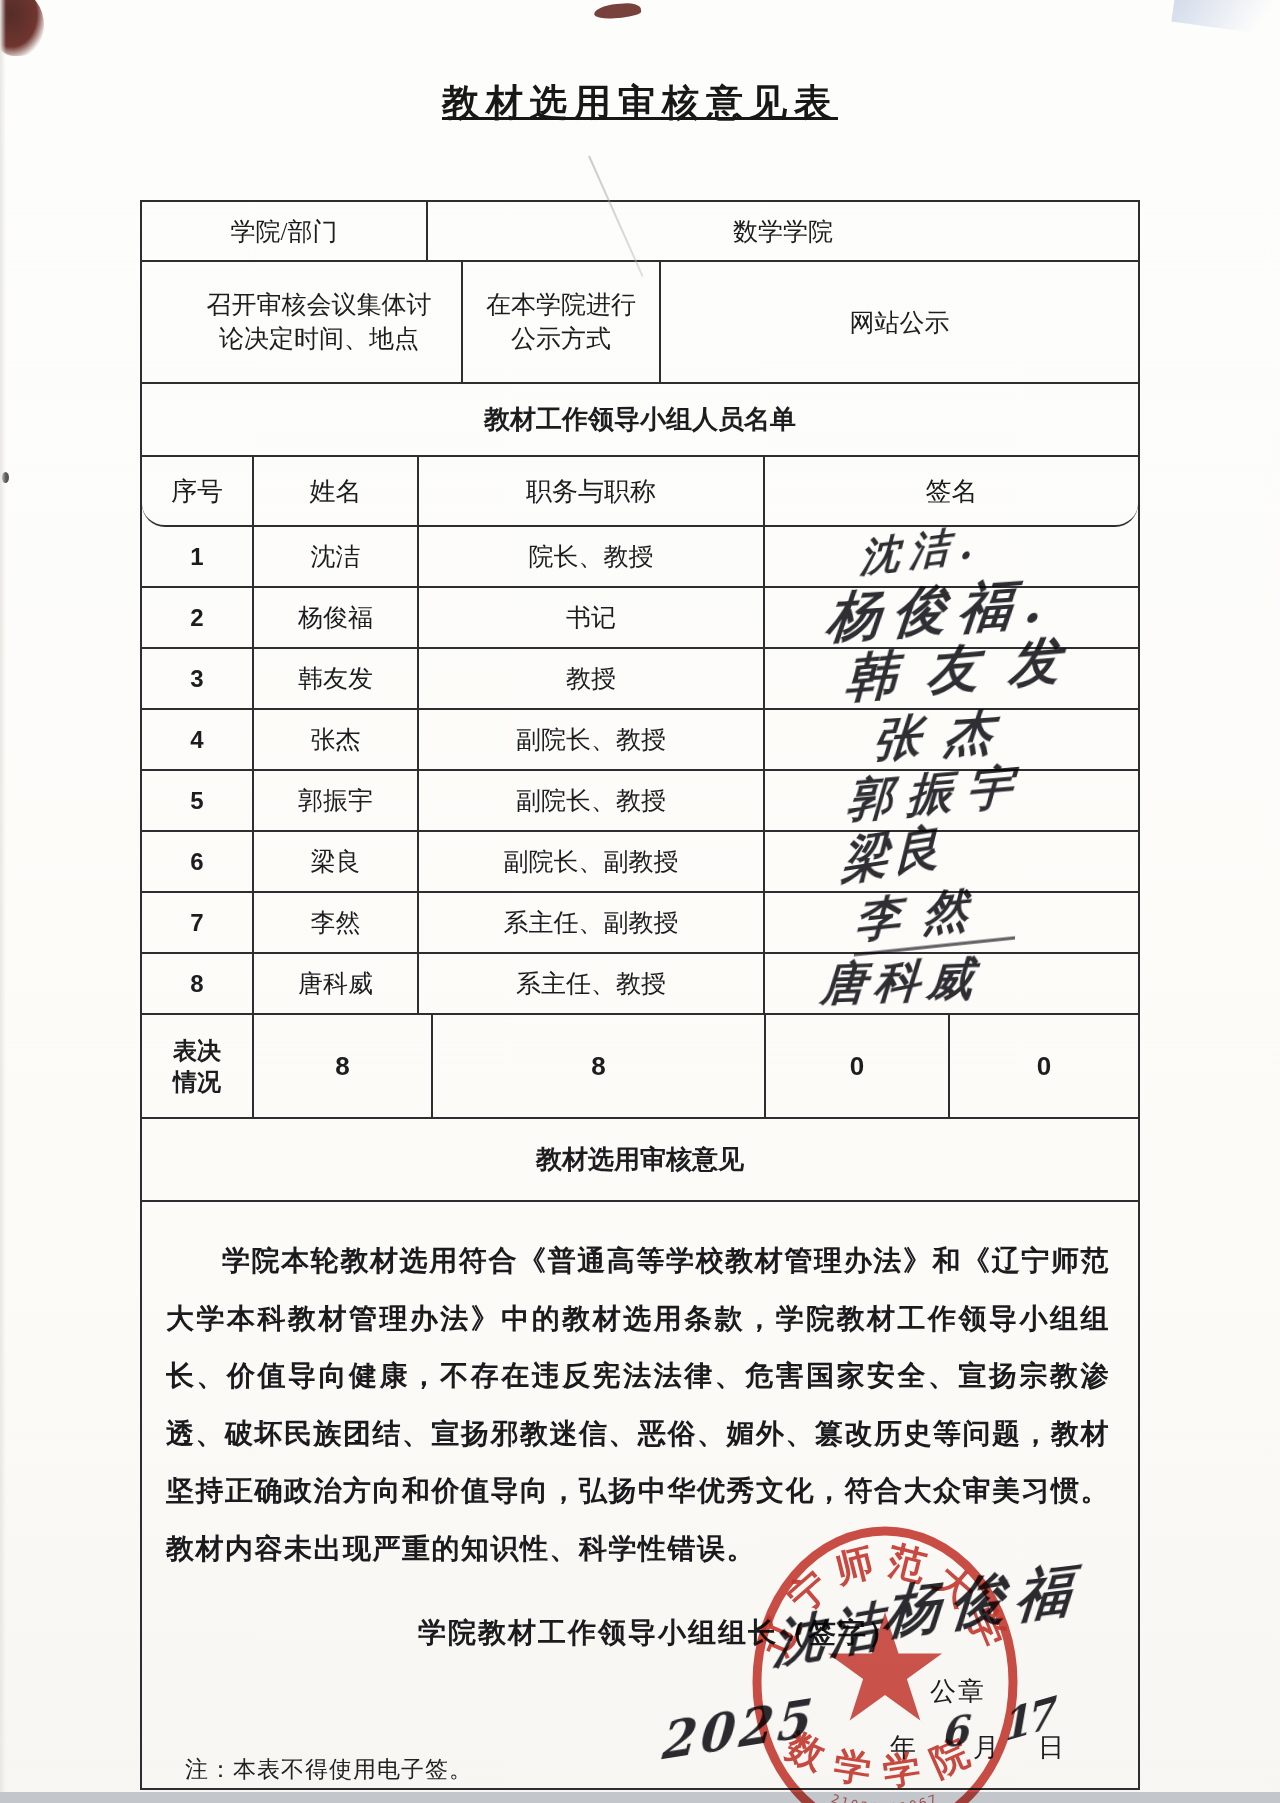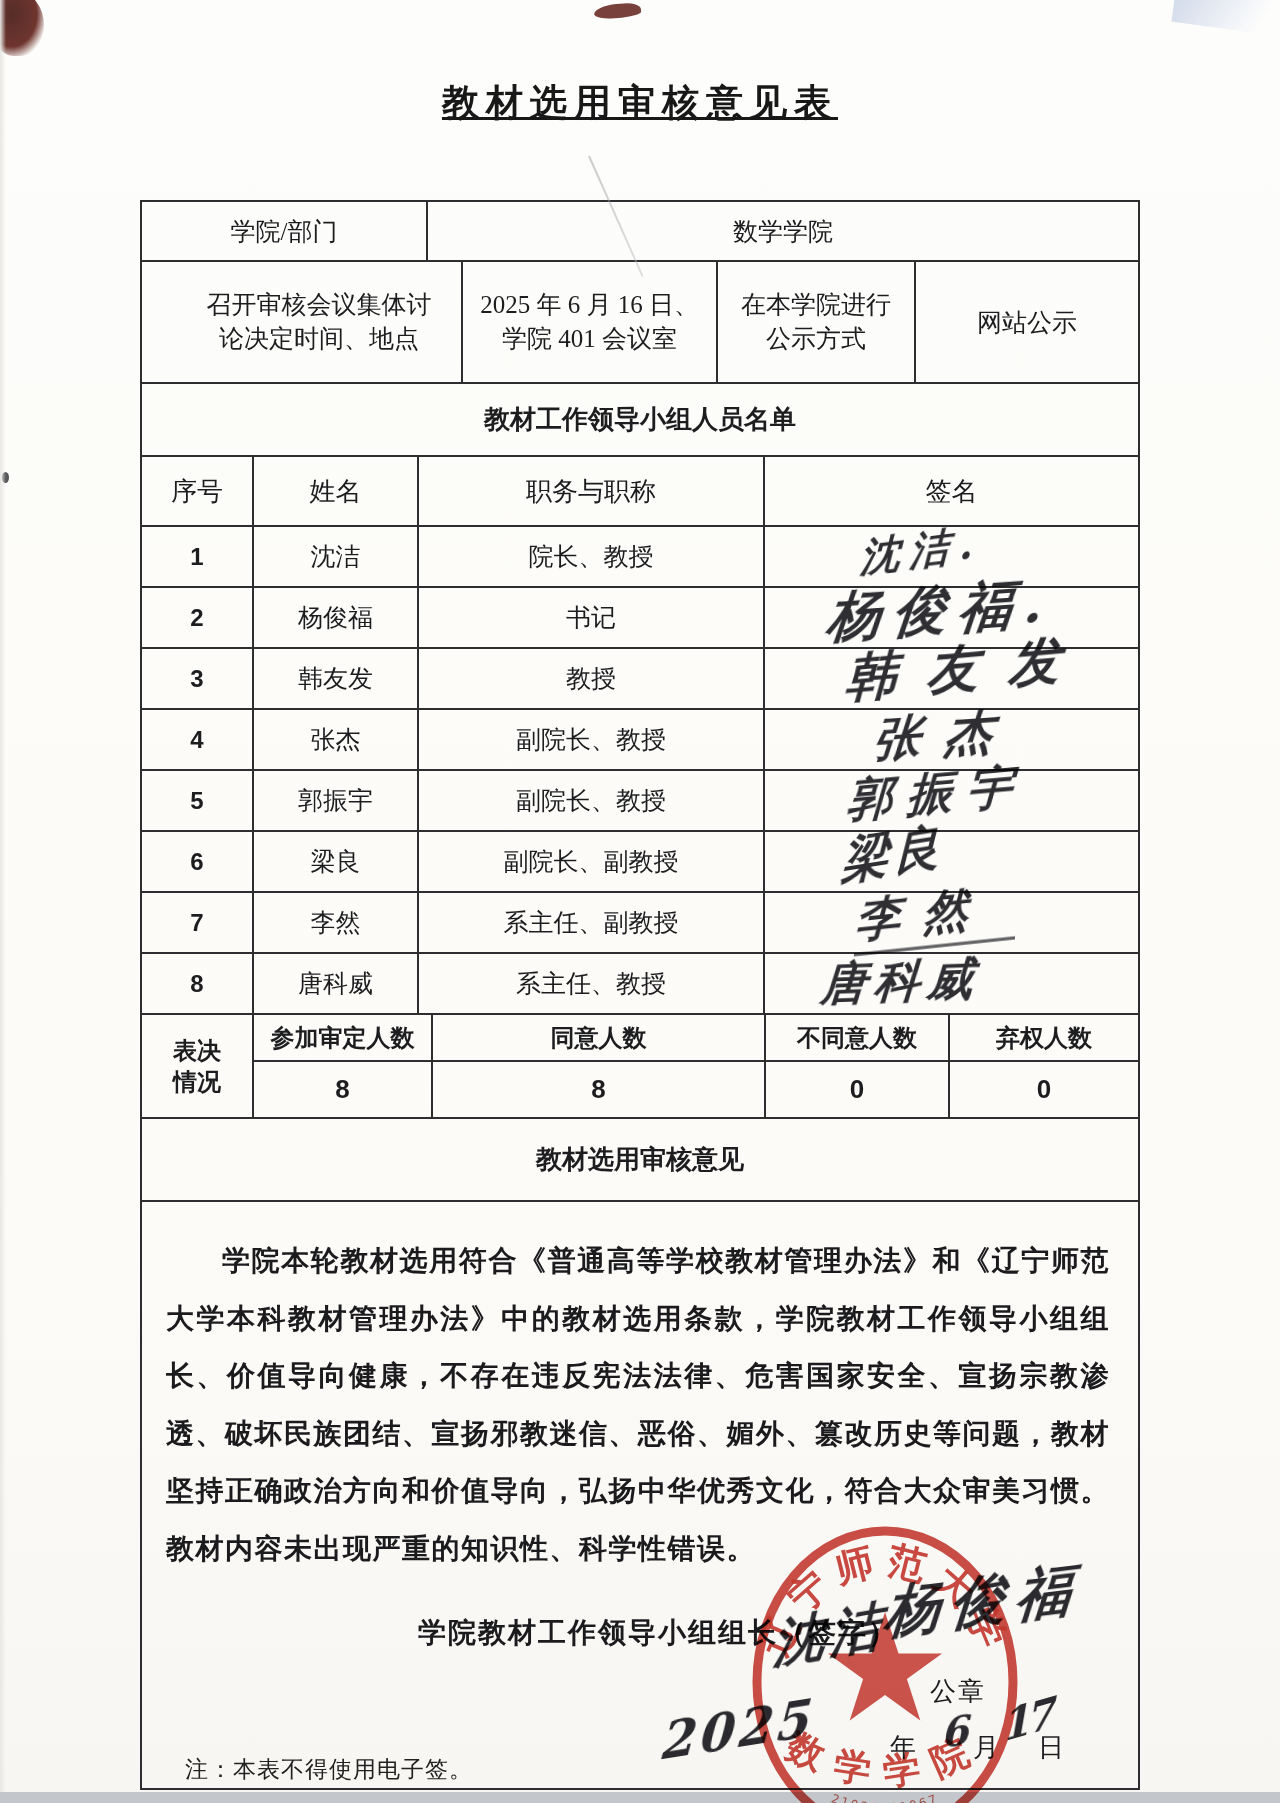--- a/index.html
+++ b/index.html
@@ -35,21 +35,21 @@
   .cA1 { width:286px; } .cA2 { flex:1; }
 
   .rB { height:122px; font-size:25px;padding-left:35px; }
   .cB1 { width:286px; } .cB2 { width:255px; } .cB3 { width:198px; } .cB4 { flex:1; }
   .twoline { line-height:34px; }
 
   .rC { height:73px; } .rT { height:83px; }
   .rC .cell, .rT .cell { font-size:26px; }
   .full { width:100%; }
 
-  .rD { height:70px; font-size:26px; }
+  .rD { height:70px; font-size:26px;border-radius:23px; }
   .cNo { width:112px; } .cName { width:165px; } .cTitle { width:346px; } .cSig { flex:1; }
 
   .rr { height:61px; font-size:25px; }
   .rr .cNo { font-family:"Liberation Sans","DejaVu Sans",sans-serif; font-weight:700; font-size:24px; }
   .rr .cSig { overflow:visible; }
 
   
   .sig {
     position:absolute; white-space:nowrap; z-index:6;
     font-family:"DejaVu Serif","Liberation Serif",serif; font-style:italic; font-weight:600;
@@ -139,26 +139,20 @@
       <div class="cell cA2">数学学院</div>
     </div>
 
     <div class="row rB">
       <div class="cell cB1">
         <div class="twoline">
           <div>召开审核会议集体讨</div>
           <div>论决定时间、地点</div>
         </div>
       </div>
-      <div class="cell cB2">
-        <div class="twoline">
-          <div>2025 年 6 月 16 日、</div>
-          <div>学院 401 会议室</div>
-        </div>
-      </div>
       <div class="cell cB3">
         <div class="twoline">
           <div>在本学院进行</div>
           <div>公示方式</div>
         </div>
       </div>
       <div class="cell cB4">网站公示</div>
     </div>
 
     <div class="row rC">
@@ -236,26 +230,20 @@
         <span class="sig sig8">唐科威</span>
       </div>
     </div>
 
     <div class="vote">
       <div class="vlabel sansb">
         <div>表决</div>
         <div>情况</div>
       </div>
       <div class="vright">
-        <div class="vh">
-          <div class="cell v1">参加审定人数</div>
-          <div class="cell v2">同意人数</div>
-          <div class="cell v3">不同意人数</div>
-          <div class="cell v4">弃权人数</div>
-        </div>
         <div class="vv">
           <div class="cell v1">8</div>
           <div class="cell v2">8</div>
           <div class="cell v3">0</div>
           <div class="cell v4">0</div>
         </div>
       </div>
     </div>
 
     <div class="row rT">

